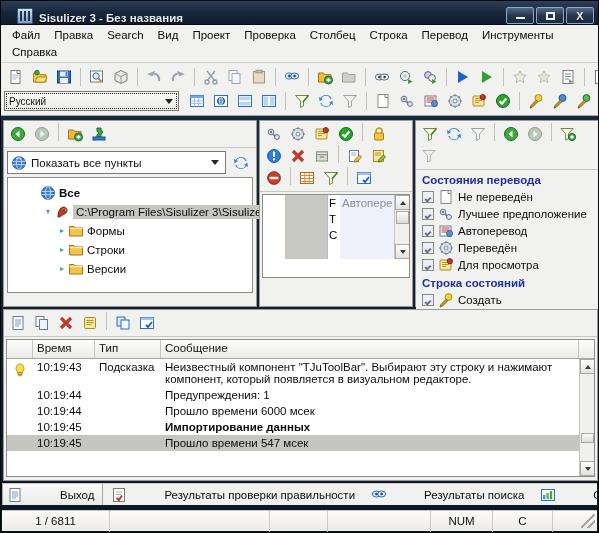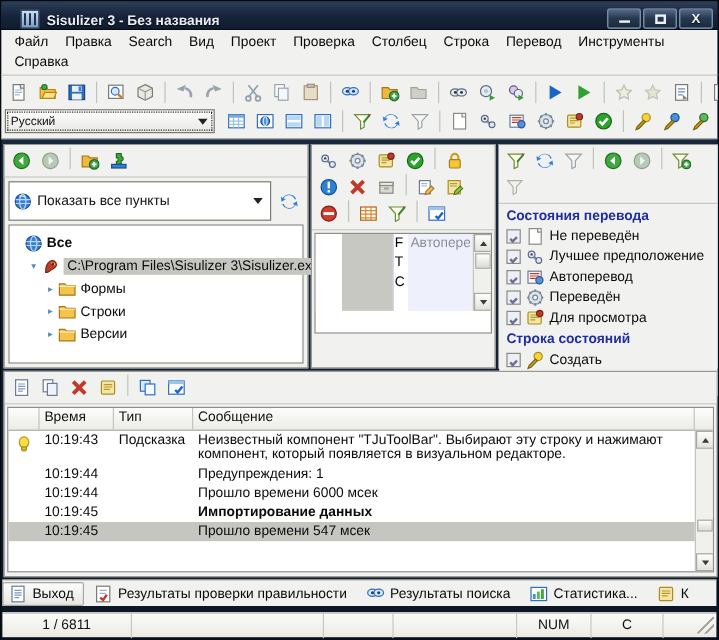--- a/index.html
+++ b/index.html
@@ -118,32 +118,32 @@
     display: flex; flex-wrap: wrap;
   }
   .white {
     background: #ffffff;
     border: 1px solid #8d8d87;
   }
 
   
   .filter-row { display: flex; align-items: center; padding: 3px; }
   .filter-combo {
-    flex: 1; height: 33px;
+    flex: 1; height: 23px;
     background: #fff; border: 1px solid #7a7a73;
     display: flex; align-items: center; padding-left: 3px;
   }
   .filter-combo .lbl { margin-left: 4px; font-size: 11.5px; color: #111; }
   .filter-combo .arrow {
     margin-left: auto; margin-right: 6px;
     width: 0; height: 0;
     border-left: 4px solid transparent; border-right: 4px solid transparent;
     border-top: 5px solid #222;
   }
-  .tree { padding: 5px 0; font-size: 11.5px; color: #0b0b0b; }
+  .tree { padding: 5px 20px; font-size: 11.5px; color: #0b0b0b; }
   .tnode { display: flex; align-items: center; height: 19px; }
   .tnode .exp {
     width: 12px; text-align: center; color: #5b8fb9; font-size: 8px; flex: none;
   }
   .tnode .lbl { margin-left: 3px; white-space: nowrap; }
   .tnode .lbl.sel { background: #c6c6c0; padding: 1px 3px; }
   .tnode .lbl.bold { font-weight: bold; }
 
   
   .grid-head {
@@ -213,23 +213,23 @@
   
   .tabbar {
     position: absolute; left: 1px; right: 1px;
     height: 22px;
     background: #f1f1f0;
     display: flex; align-items: center;
     border-top: 1px solid #c8c8c2;
     overflow: hidden;
   }
   .tab {
-    display: flex; align-items: center; height: 20px;
+    display: flex; align-items: center; height: 32px;
     padding: 0 8px 0 4px; margin-right: 4px;
-    font-size: 11.5px; color: #0b0b0b; white-space: nowrap; flex: none;
+    font-size: 11.5px; color: #0b0b0b; white-space: nowrap; flex: none; gap: 33px;
   }
   .tab.active {
     background: linear-gradient(#fdfdfd, #e6e6e1);
     border: 1px solid #a9a9a3; border-radius: 2px;
   }
   .tab .ico { margin-right: 4px; }
   .statusbar {
     position: absolute; left: 1px; right: 1px; bottom: 1px; height: 21px;
     background: linear-gradient(#fbfbf9, #eceae4);
     border-top: 1px solid #c8c8c2;

